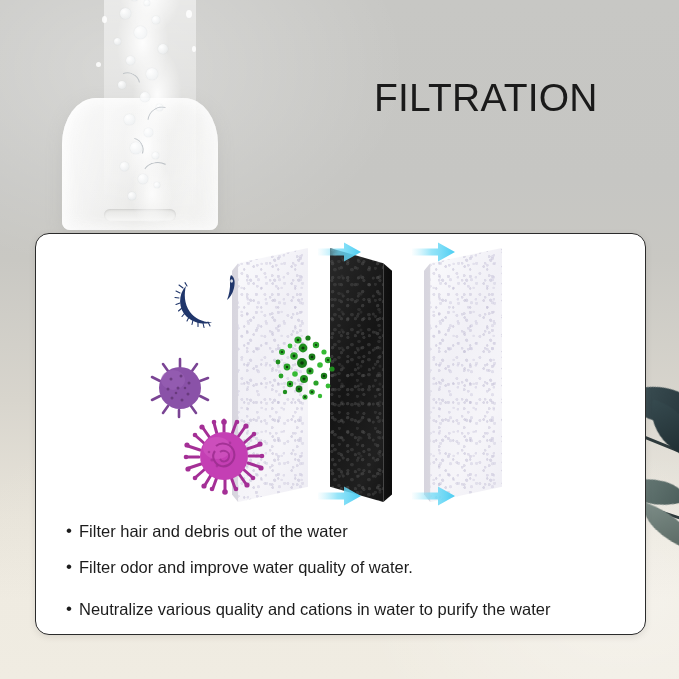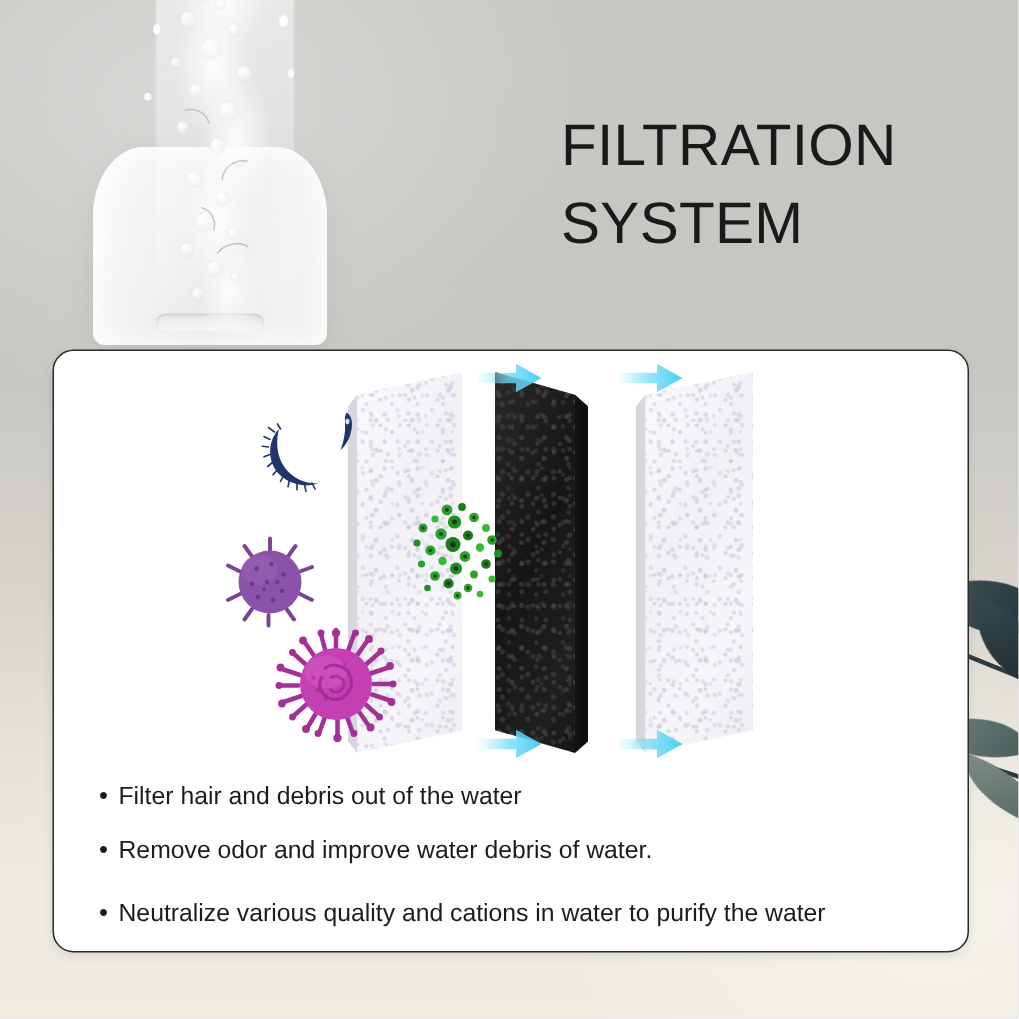--- a/index.html
+++ b/index.html
@@ -304,21 +304,20 @@
 
   <div class="stem" style="left:612px;top:437px;width:72px;height:3px;transform:rotate(22deg);"></div>
   <div class="stem" style="left:636px;top:512px;width:60px;height:3px;transform:rotate(18deg);"></div>
   <div class="leaf" style="left:630px;top:378px;width:66px;height:54px;background:linear-gradient(140deg,#3f5358,#223136);transform:rotate(-24deg);"></div>
   <div class="leaf" style="left:646px;top:406px;width:54px;height:46px;background:linear-gradient(140deg,#364a4f,#1d2a2e);transform:rotate(16deg);"></div>
   <div class="leaf" style="left:626px;top:474px;width:58px;height:36px;background:linear-gradient(140deg,#6d807c,#4a5c59);transform:rotate(-16deg);"></div>
   <div class="leaf" style="left:638px;top:512px;width:62px;height:30px;background:linear-gradient(140deg,#7d8d88,#56655f);transform:rotate(20deg);"></div>
 
   <div class="title">
     <span>FILTRATION</span>
-    <span class="l2">SYSTEM</span>
   </div>
 
   <div class="card">
 
     <div class="diagram">
 
       <div class="panel" style="left:196px;top:14px;width:76px;height:254px;">
         <div class="face white-face" style="clip-path: polygon(8% 6%, 100% 0%, 100% 94%, 8% 100%);"></div>
         <div class="face white-edge" style="clip-path: polygon(0% 9%, 8% 6%, 8% 100%, 0% 97%);"></div>
       </div>
@@ -526,21 +525,21 @@
       </div>
     </div>
 
     <div class="bullets">
       <div class="bullet-row b0">
         <span class="bullet-dot">•</span>
         <span class="bullet-text">Filter hair and debris out of the water</span>
       </div>
       <div class="bullet-row b1">
         <span class="bullet-dot">•</span>
-        <span class="bullet-text">Remove odor and improve water debris of water.</span>
+        <span class="bullet-text">Filter odor and improve water quality of water.</span>
       </div>
       <div class="bullet-row b2">
         <span class="bullet-dot">•</span>
         <span class="bullet-text">Neutralize various quality and cations in water to purify the water</span>
       </div>
     </div>
 
   </div>
 </div>
 

